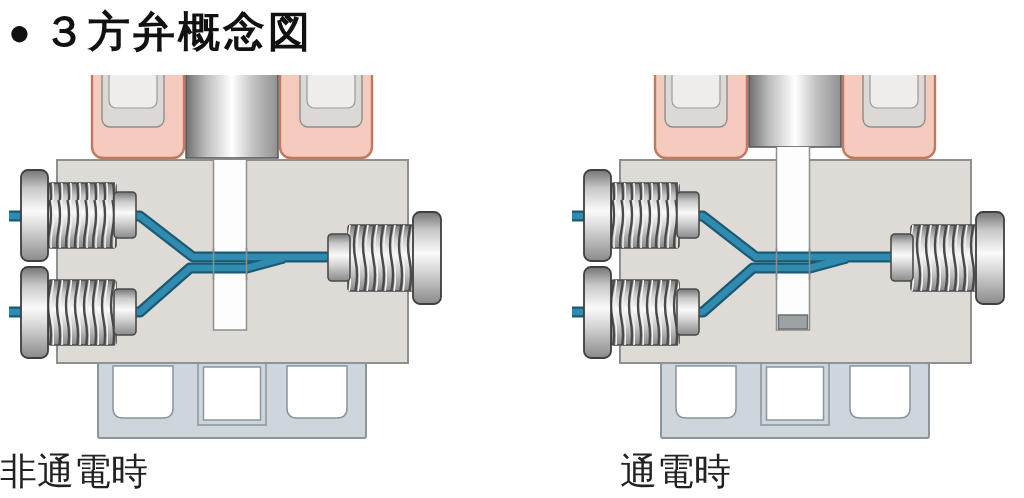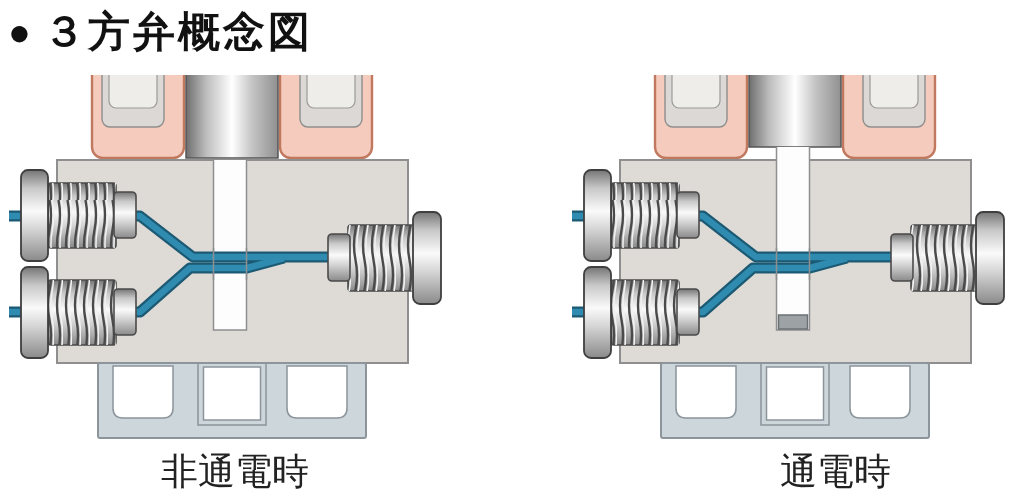--- a/index.html
+++ b/index.html
@@ -10,21 +10,21 @@
   .header {
     position:absolute; top:4px; left:8px; display:flex; align-items:center;
     gap:12px; color:#111;
   }
   .bullet { font-size:38px; line-height:1; font-weight:bold; }
   .title  { font-size:42px; font-weight:bold; letter-spacing:3px; }
   .fig-left  { position:absolute; left:0px;   top:60px; }
   .fig-right { position:absolute; left:563px; top:60px; }
   .caption {
     position:absolute; top:450px; font-size:37px; color:#222;
-    text-align:center; line-height:44px;
+    line-height:44px;
   }
   .cap-left  { left:0px;   width:470px; }
   .cap-right { left:590px; width:461px; padding-left:30px; box-sizing:border-box; }
 
   
   .pinkFrame { fill:#F4CBBC; stroke:#C0795F; stroke-width:2.4; }
   .winGray   { fill:#DBD8D5; stroke:#8E8E8E; stroke-width:1.4; }
   .winInner  { fill:#EFEDEA; stroke:#9B9B9B; stroke-width:1.2; }
   .plunger   { fill:url(#metalH); stroke:#565656; stroke-width:1.5; }
   .bodyRect  { fill:#DEDAD6; stroke:#8F8F8F; stroke-width:2; }

